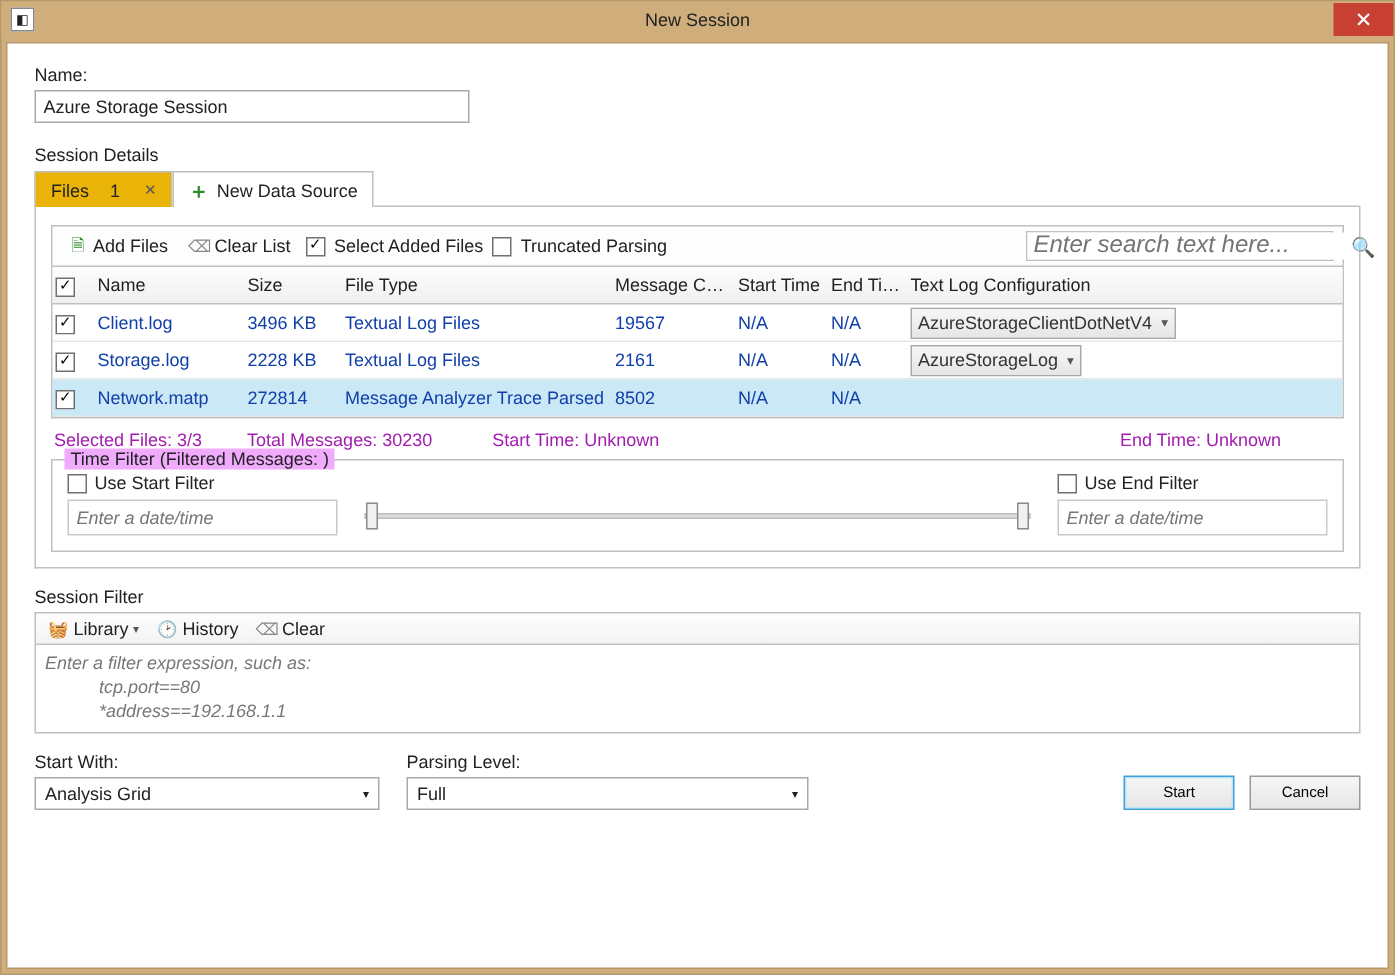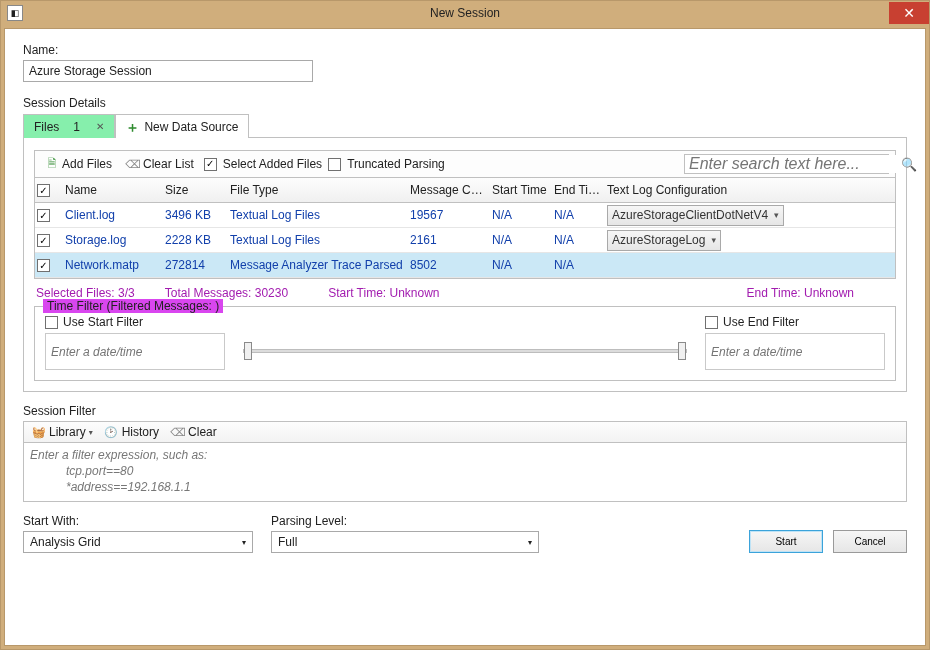--- a/index.html
+++ b/index.html
@@ -87,21 +87,21 @@
     background: #fff;
     padding: 3px 10px;
     display: flex;
     align-items: center;
     gap: 6px;
     height: 24px;
     cursor: pointer;
     position: relative;
     top: 1px;
   }
-  .tab.active { background: #86efac; }
+  .tab.active { background: #eab308; }
   .tab .close-x { font-size: 10px; color:#555; margin-left: 10px;}
   .tab .plus {
     width: 12px; height:12px;
     display:inline-flex; align-items:center; justify-content:center;
     color:#2e8b2e; font-weight:bold; font-size:14px; line-height:10px;
   }
 
   .files-panel {
     border: 1px solid #c0c0c0;
     border-top: none;
@@ -199,28 +199,28 @@
   .status-start { margin-left: 10px; }
   .status-end { margin-left: auto; margin-right: 40px;}
 
   .fieldset {
     border: 1px solid #c0c0c0;
     padding: 8px 10px 10px 10px;
     position: relative;
   }
   .fieldset .legend {
     position:absolute; top:-8px; left:8px;
-    background:#d946ef; padding:0 4px; font-size:12px;
+    background:#f0abfc; padding:0 4px; font-size:12px;
   }
   .filter-row {
     display:flex; align-items:center; gap:6px;
   }
   .filter-col { display:flex; flex-direction:column; gap:4px; width: 180px;}
   .placeholder-input {
-    border:1px solid #c9c9c9; height:37px; padding:2px 5px;
+    border:1px solid #c9c9c9; height:24px; padding:2px 5px;
     font-style:italic; color:#be185d;
     font-family:inherit; font-size:12px;
   }
   .slider-track {
     flex:1;
     height:4px; background:#dcdcdc; border:1px solid #bdbdbd;
     margin: 0 12px;
     position: relative;
     top: 8px;
   }

